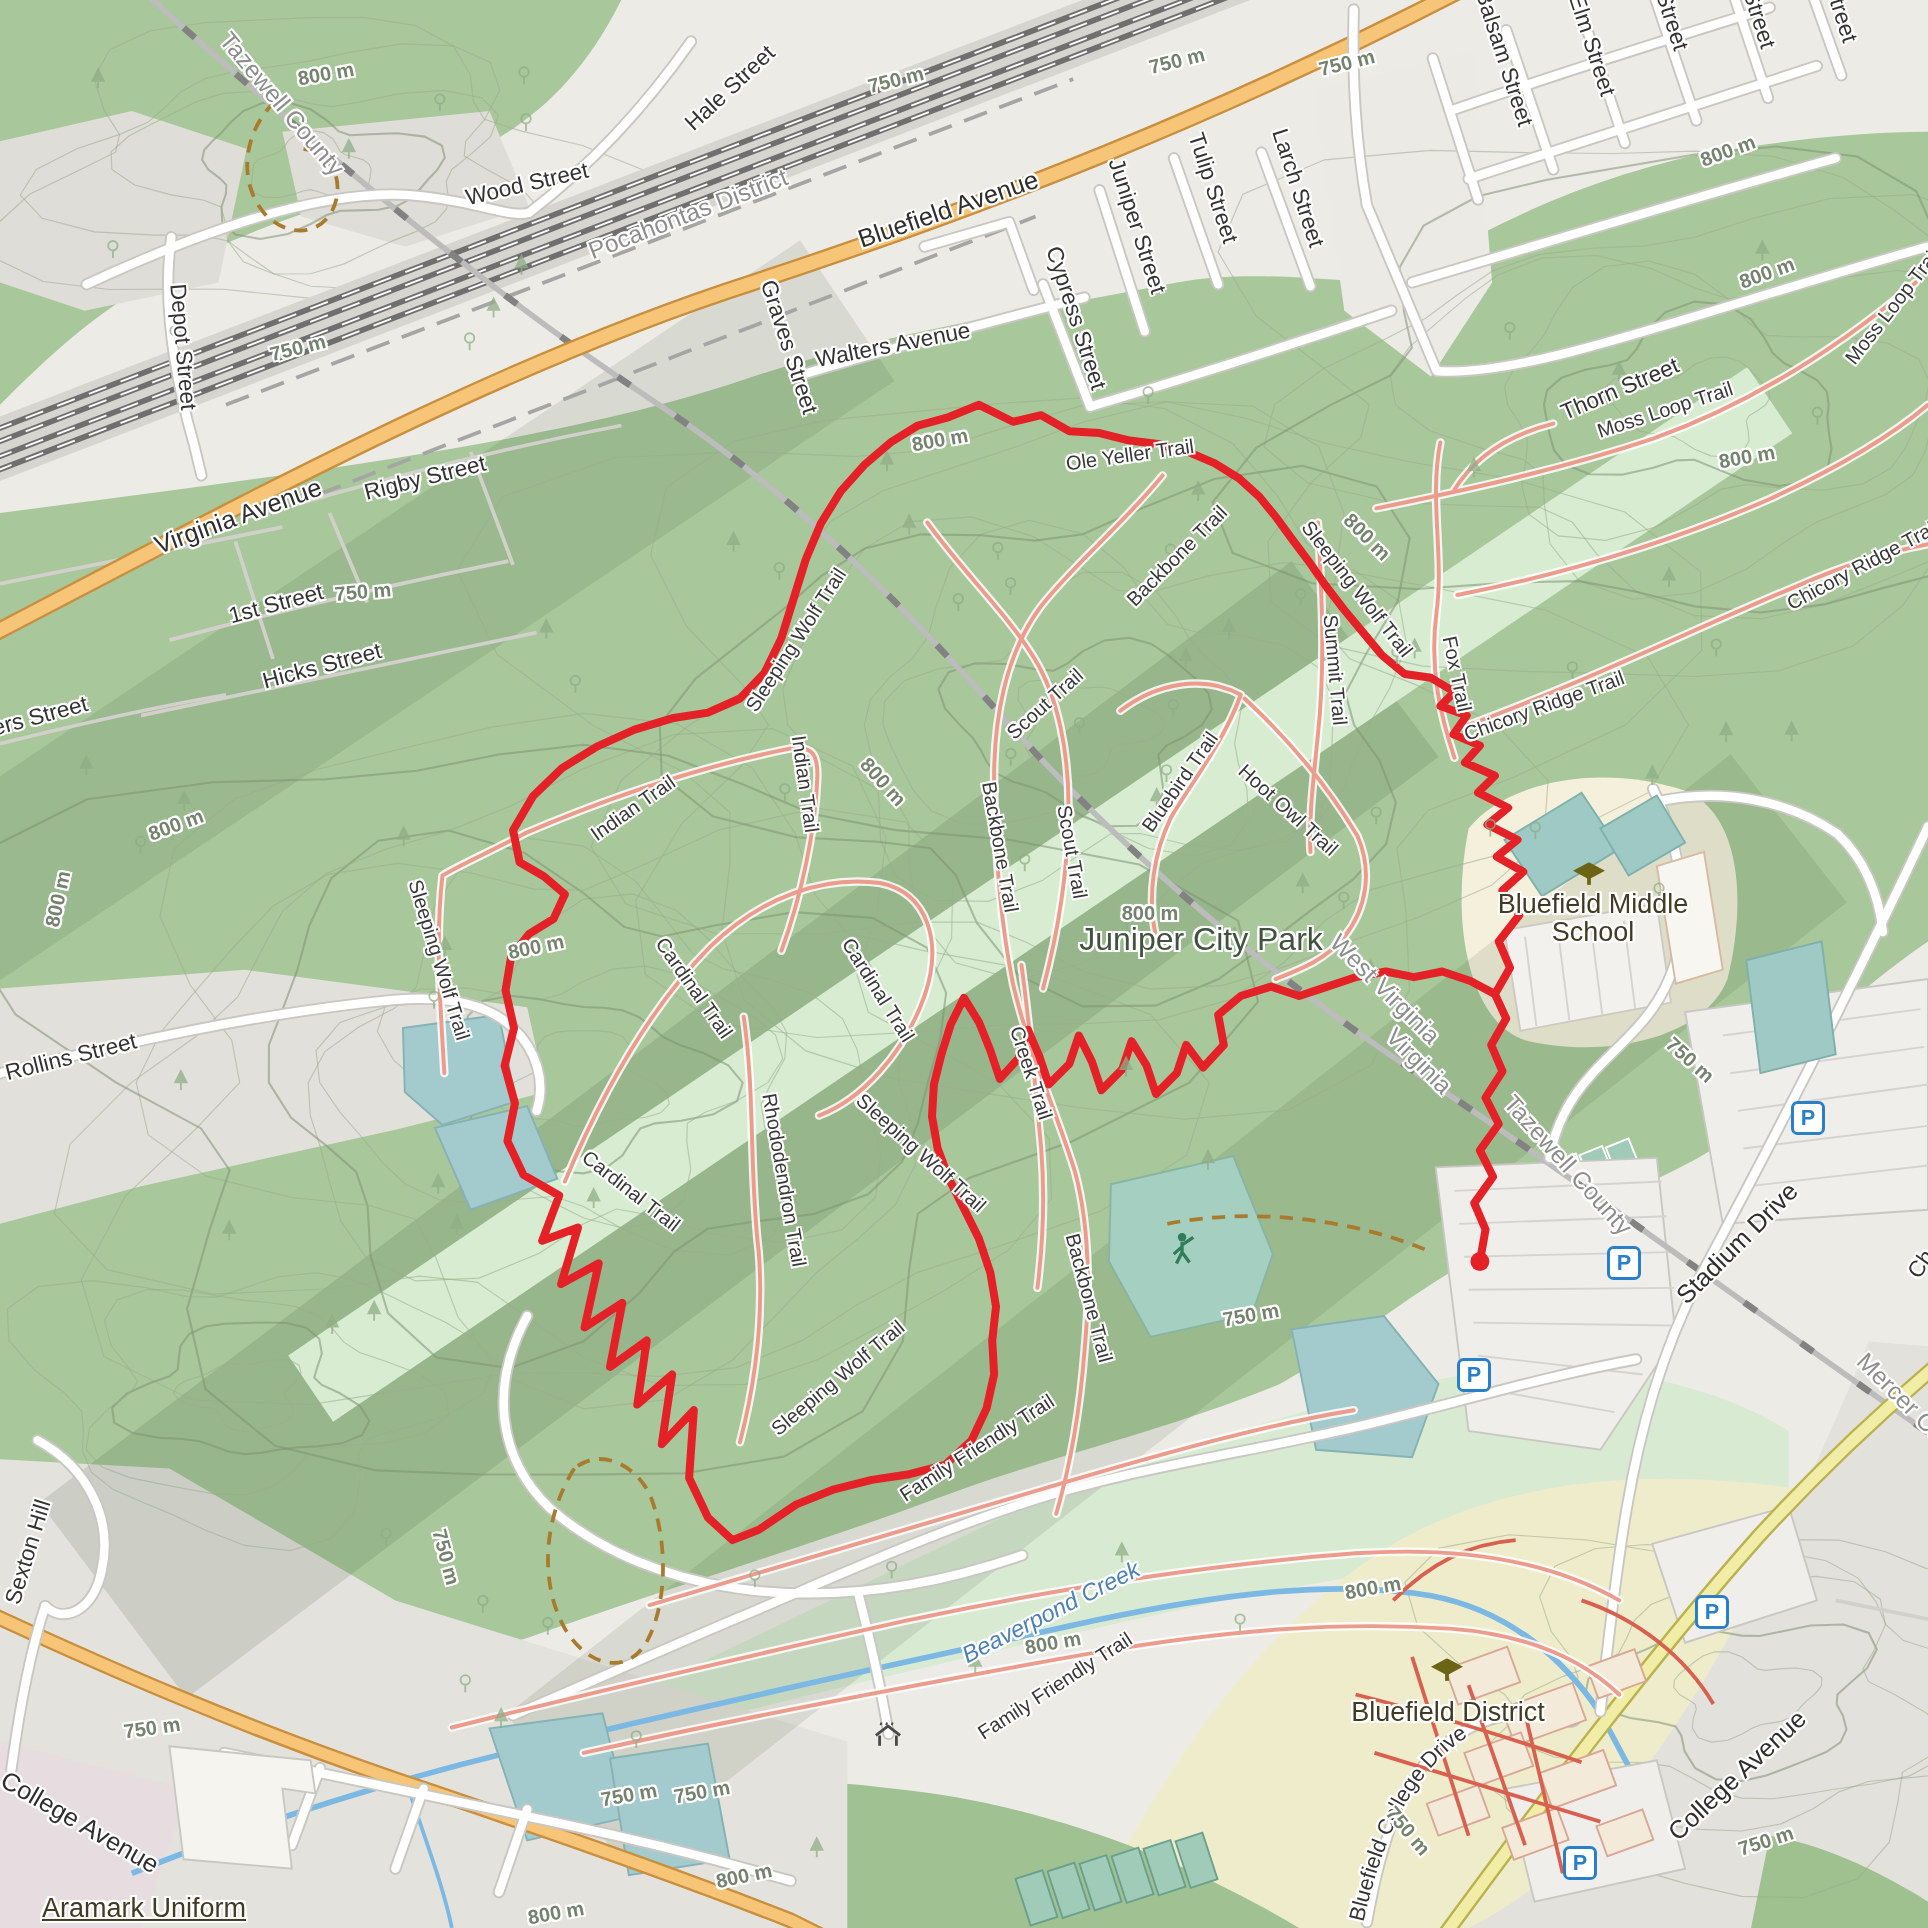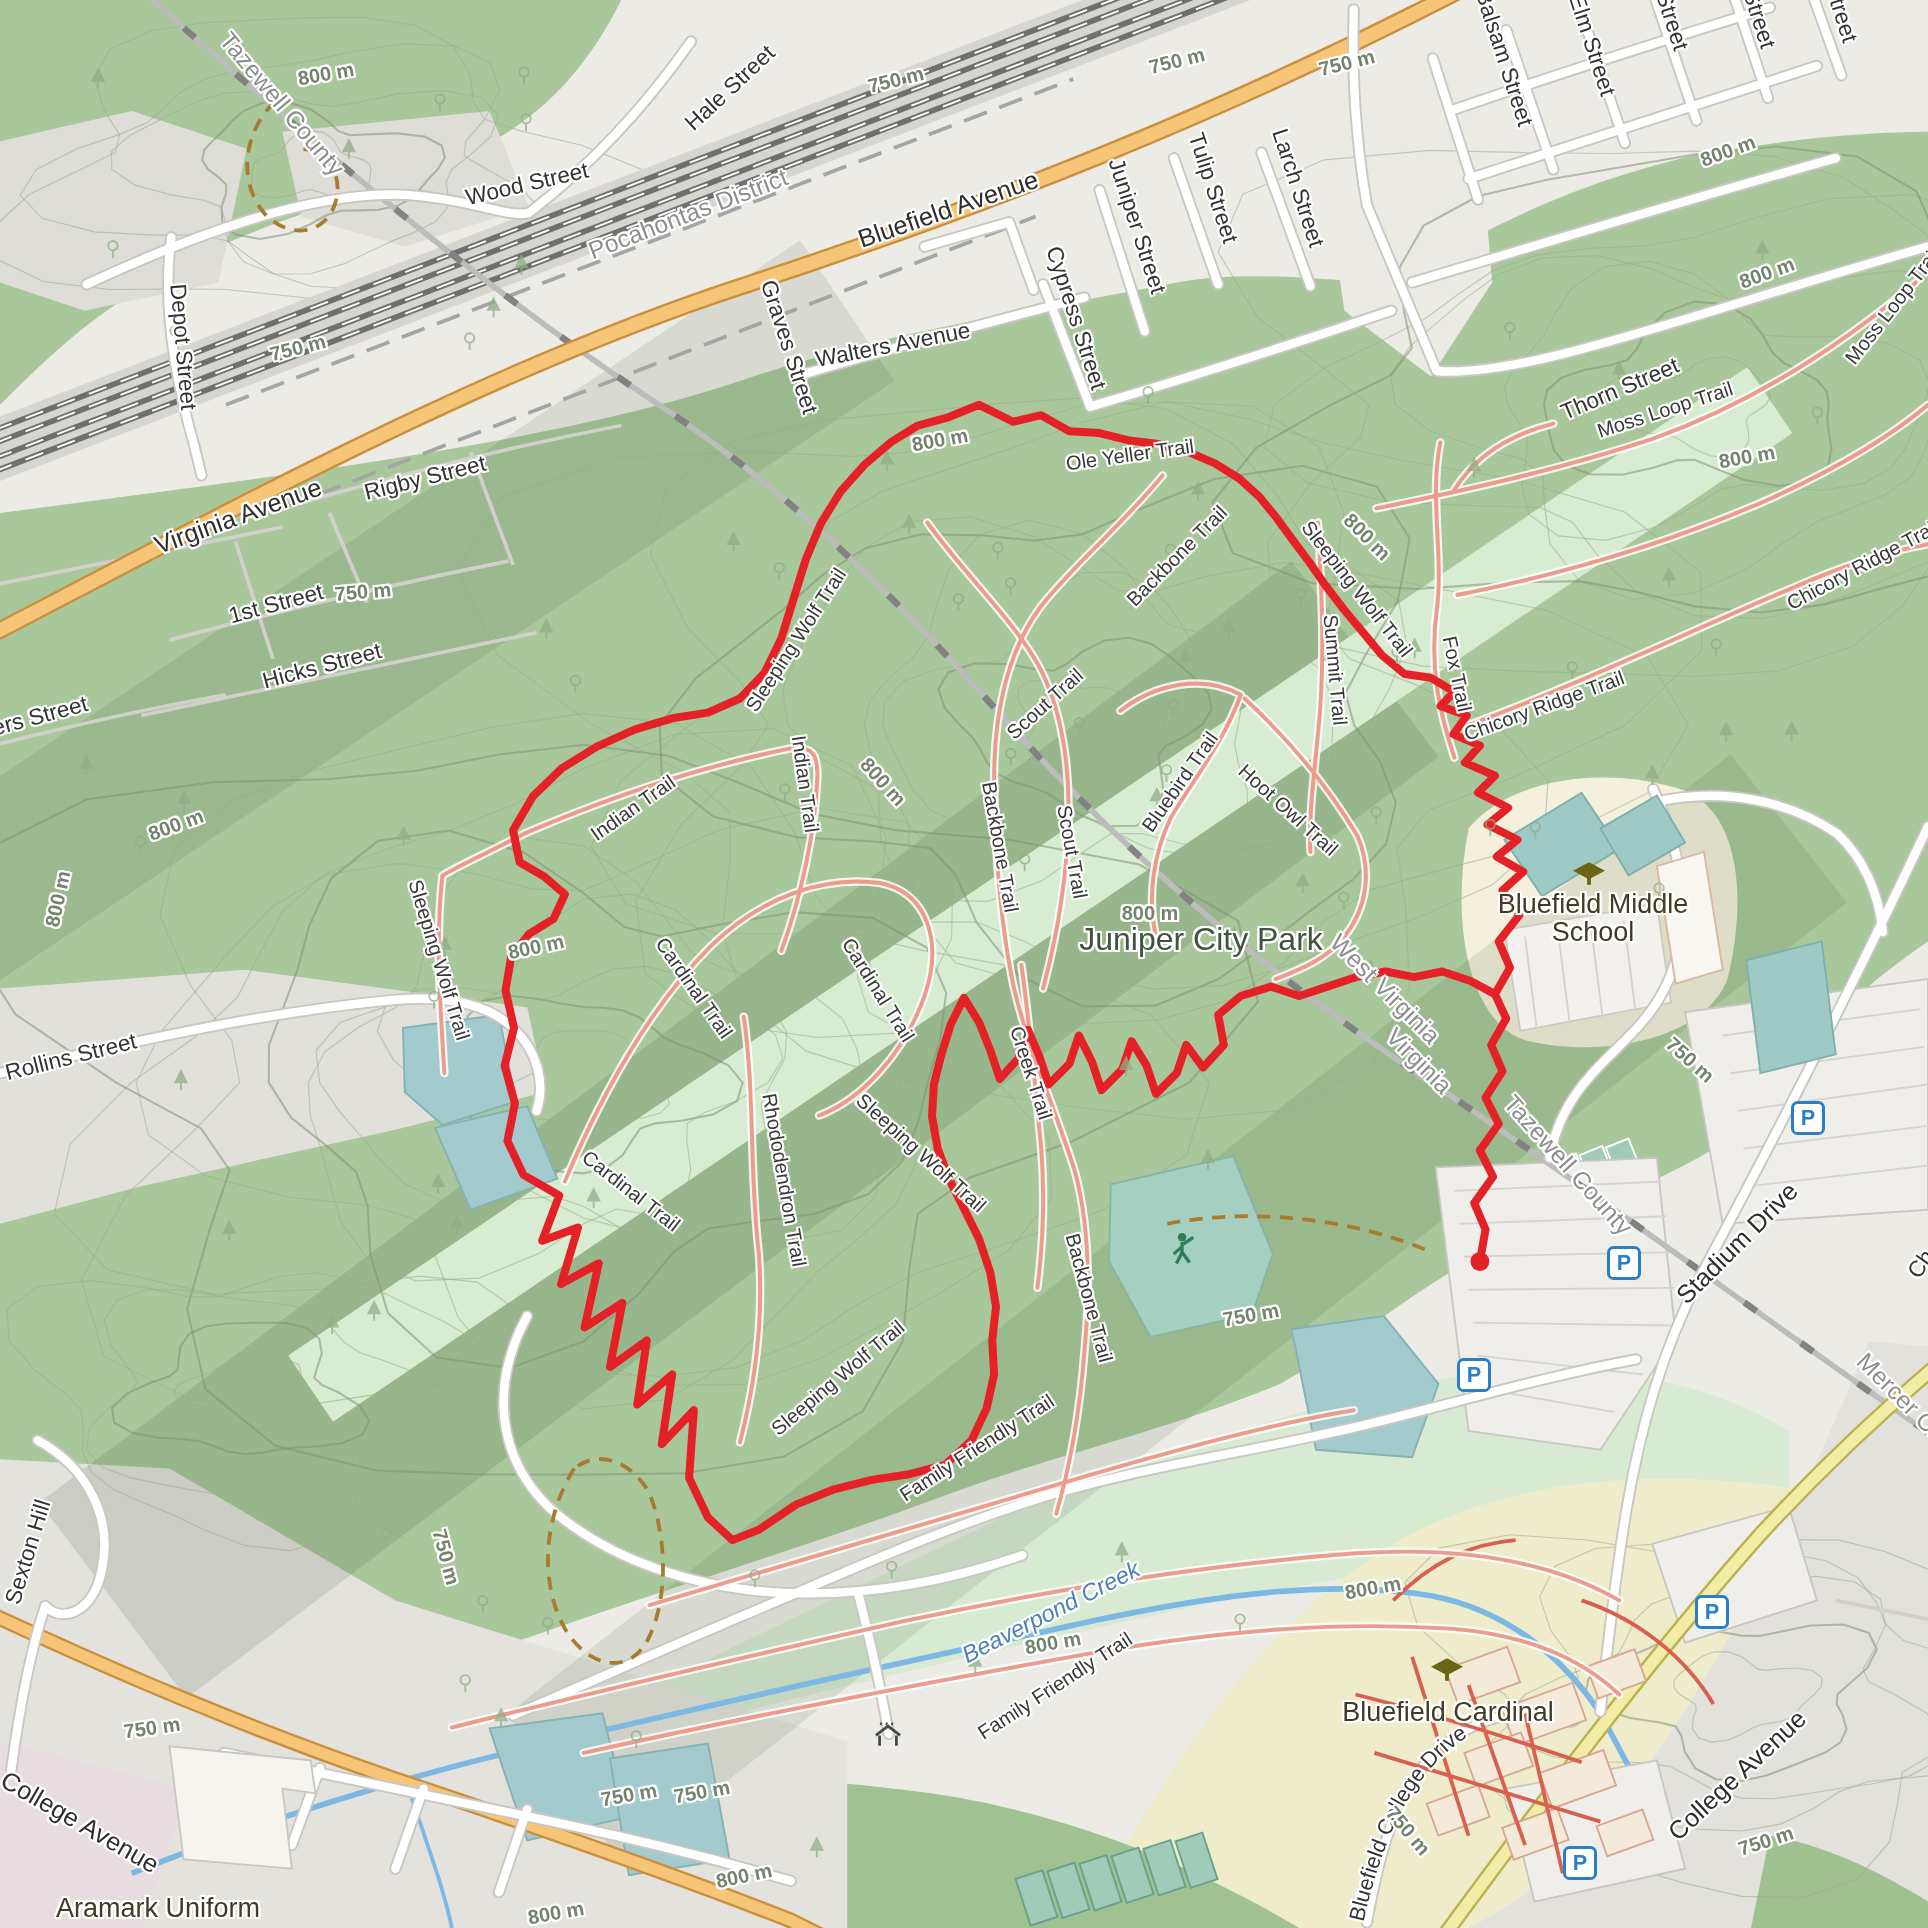--- a/index.html
+++ b/index.html
@@ -461,21 +461,21 @@
       <div class="lbl k-street" style="left: 1759px; top: 19px; --r: 72deg;">Street</div>
       <div class="lbl k-street" style="left: 1841px; top: 13px; --r: 72deg;">Street</div>
       <div class="lbl k-street" style="left: 1620px; top: 389px; --r: -23deg;">Thorn Street</div>
       <div class="lbl k-street" style="left: 425px; top: 478px; --r: -14deg;">Rigby Street</div>
       <div class="lbl k-street" style="left: 276px; top: 604px; --r: -15deg;">1st Street</div>
       <div class="lbl k-street" style="left: 322px; top: 666px; --r: -15deg;">Hicks Street</div>
       <div class="lbl k-street" style="left: 40px; top: 716px; --r: -15deg;">ers Street</div>
       <div class="lbl k-street" style="left: 71px; top: 1057px; --r: -14deg;">Rollins Street</div>
       <div class="lbl k-street" style="left: 28px; top: 1552px; --r: -73deg;">Sexton Hill</div>
       <div class="lbl k-street" style="left: 1921px; top: 1264px; --r: -55deg;">Ch</div>
-      <div class="lbl k-poi" style="left: 158px; top: 1908px; --r: 0deg;">Aramark Uniform</div>
+      <div class="lbl k-poi" style="left: 144px; top: 1908px; text-decoration: underline; --r: 0deg;">Aramark Uniform</div>
       <div class="lbl k-trail" style="left: 796px; top: 640px; --r: -57deg;">Sleeping Wolf Trail</div>
       <div class="lbl k-trail" style="left: 1130px; top: 455px; --r: -8deg;">Ole Yeller Trail</div>
       <div class="lbl k-trail" style="left: 1177px; top: 556px; --r: -45deg;">Backbone Trail</div>
       <div class="lbl k-trail" style="left: 1045px; top: 704px; --r: -42deg;">Scout Trail</div>
       <div class="lbl k-trail" style="left: 1335px; top: 670px; --r: 85deg;">Summit Trail</div>
       <div class="lbl k-trail" style="left: 1357px; top: 589px; --r: 52deg;">Sleeping Wolf Trail</div>
       <div class="lbl k-trail" style="left: 1457px; top: 674px; --r: 78deg;">Fox Trail</div>
       <div class="lbl k-trail" style="left: 1665px; top: 410px; --r: -18deg;">Moss Loop Trail</div>
       <div class="lbl k-trail" style="left: 1893px; top: 306px; --r: -52deg;">Moss Loop Trail</div>
       <div class="lbl k-trail" style="left: 1863px; top: 565px; --r: -28deg;">Chicory Ridge Trail</div>
@@ -492,21 +492,21 @@
       <div class="lbl k-trail" style="left: 1180px; top: 782px; --r: -55deg;">Bluebird Trail</div>
       <div class="lbl k-trail" style="left: 1288px; top: 810px; --r: 42deg;">Hoot Owl Trail</div>
       <div class="lbl k-trail" style="left: 784px; top: 1180px; --r: 80deg;">Rhododendron Trail</div>
       <div class="lbl k-trail" style="left: 921px; top: 1153px; --r: 42deg;">Sleeping Wolf Trail</div>
       <div class="lbl k-trail" style="left: 1089px; top: 1298px; --r: 75deg;">Backbone Trail</div>
       <div class="lbl k-trail" style="left: 838px; top: 1378px; --r: -40deg;">Sleeping Wolf Trail</div>
       <div class="lbl k-trail" style="left: 977px; top: 1448px; --r: -33deg;">Family Friendly Trail</div>
       <div class="lbl k-trail" style="left: 1055px; top: 1686px; --r: -33deg;">Family Friendly Trail</div>
       <div class="lbl k-park" style="left: 1201px; top: 940px; --r: 0deg;">Juniper City Park</div>
       <div class="lbl k-poi" style="left: 1593px; top: 918px; --r: 0deg;">Bluefield Middle<br>School</div>
-      <div class="lbl k-poi" style="left: 1448px; top: 1712px; --r: 0deg;">Bluefield Cardinal</div>
+      <div class="lbl k-poi" style="left: 1448px; top: 1712px; --r: 0deg;">Bluefield District</div>
       <div class="lbl k-water" style="left: 1051px; top: 1612px; --r: -27deg;">Beaverpond Creek</div>
       <div class="lbl k-contour" style="left: 326px; top: 74px; --r: -10deg;">800 m</div>
       <div class="lbl k-contour" style="left: 896px; top: 80px; --r: -14deg;">750 m</div>
       <div class="lbl k-contour" style="left: 1177px; top: 61px; --r: -14deg;">750 m</div>
       <div class="lbl k-contour" style="left: 1347px; top: 63px; --r: -14deg;">750 m</div>
       <div class="lbl k-contour" style="left: 298px; top: 348px; --r: -14deg;">750 m</div>
       <div class="lbl k-contour" style="left: 363px; top: 592px; --r: -5deg;">750 m</div>
       <div class="lbl k-contour" style="left: 1728px; top: 151px; --r: -20deg;">800 m</div>
       <div class="lbl k-contour" style="left: 1767px; top: 273px; --r: -20deg;">800 m</div>
       <div class="lbl k-contour" style="left: 1747px; top: 457px; --r: -10deg;">800 m</div>

